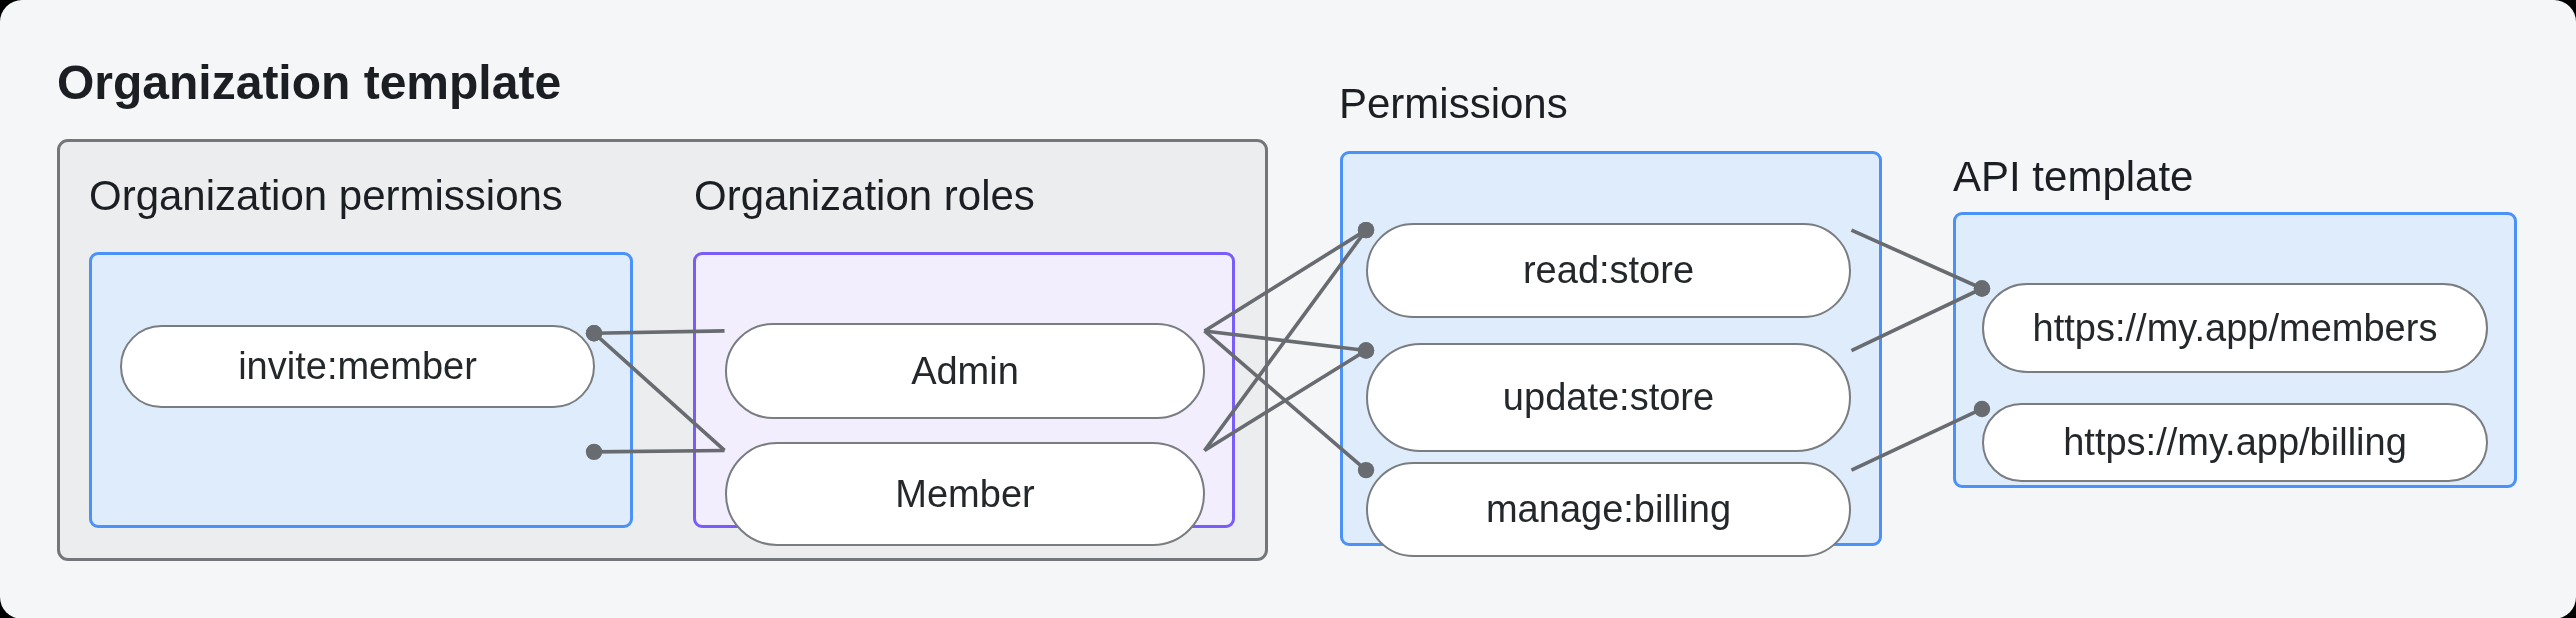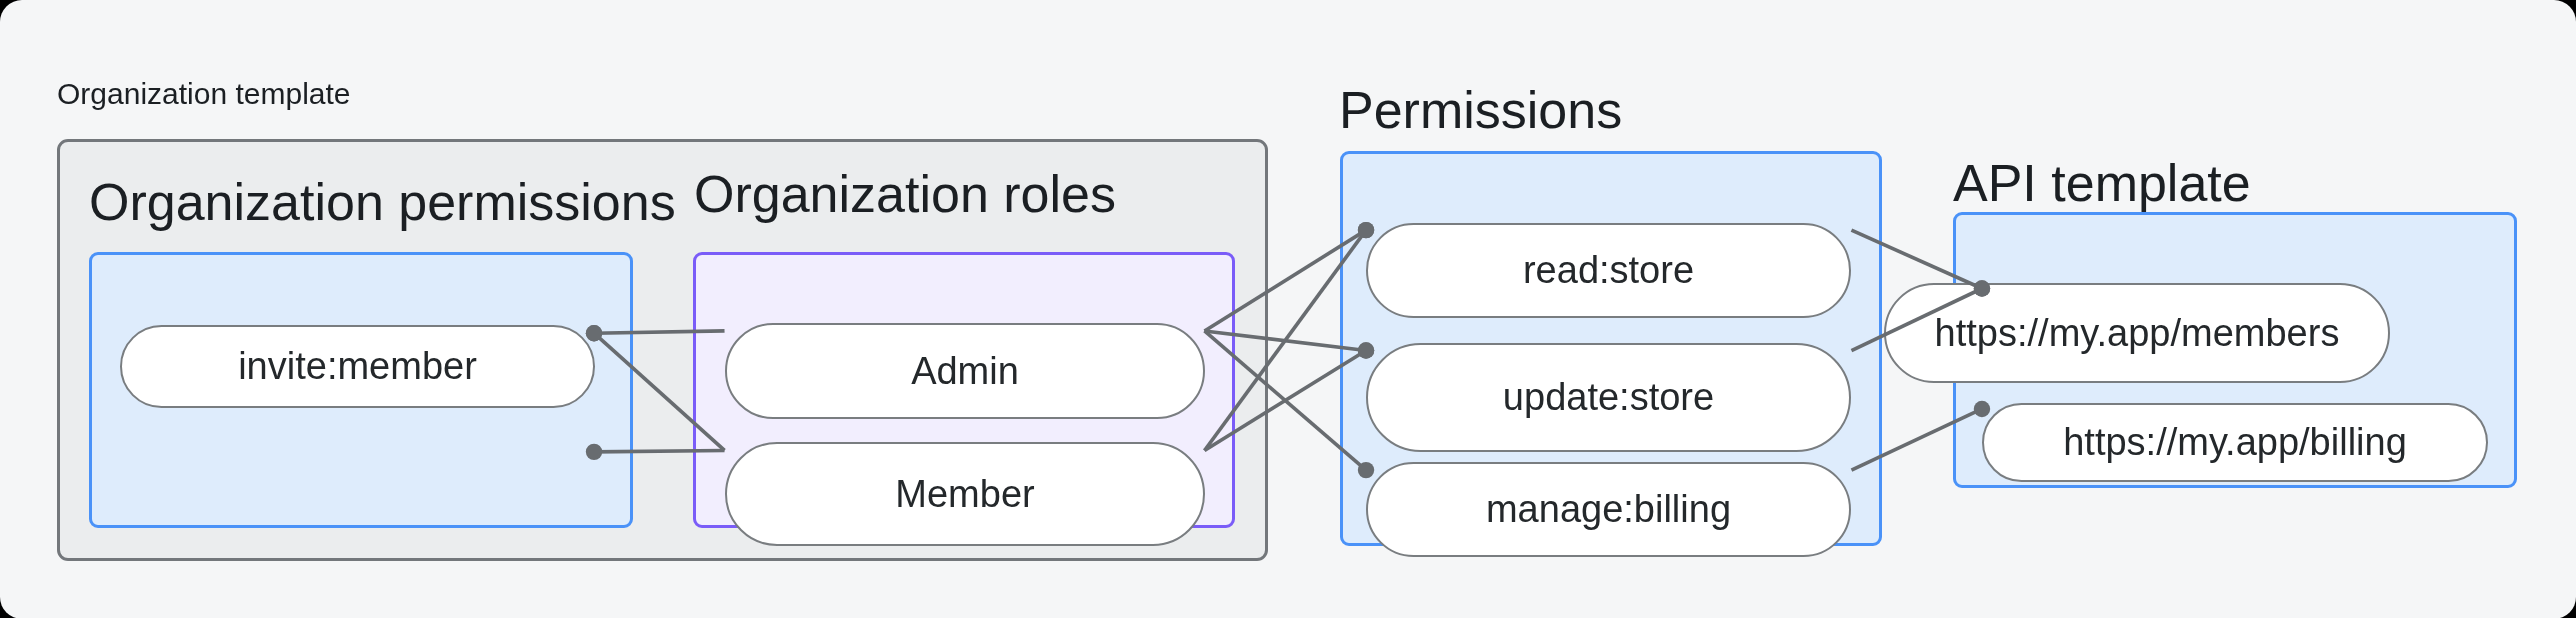--- a/index.html
+++ b/index.html
@@ -10,25 +10,25 @@
     --pill-bg:#ffffff; --pill-border:#797d80;
     --wire:#686c70; --text:#1b1f23;
   }
   html,body{margin:0;padding:0;background:var(--outer-bg);}
   body{font-family:"Liberation Sans",sans-serif;}
   .screen{
     position:relative;width:2576px;height:619px;
     background:var(--page-bg);border-radius:22px;overflow:hidden;
   }
   .title{
-    position:absolute;color:var(--text);font-size:30px;font-weight:400;
-    line-height:1.25;white-space:nowrap;margin-top:22px;
+    position:absolute;color:var(--text);font-size:48px;font-weight:700;
+    line-height:1.25;white-space:nowrap;
   }
   .label{
-    position:absolute;color:var(--text);font-size:52px;font-weight:500;
+    position:absolute;color:var(--text);font-size:42px;font-weight:500;
     line-height:1.25;white-space:nowrap;
   }
   .box{position:absolute;box-sizing:border-box;border-radius:11px;}
   .box.gray{background:var(--gray-box-bg);border:3.7px solid var(--gray-box-border);}
   .box.blue{background:var(--blue-box-bg);border:3.7px solid var(--blue-box-border);border-radius:9px;}
   .box.purple{background:var(--purple-box-bg);border:3.7px solid var(--purple-box-border);border-radius:9px;}
   .pill{
     position:absolute;box-sizing:border-box;background:var(--pill-bg);
     border:2.7px solid var(--pill-border);border-radius:912px;
     display:flex;align-items:center;justify-content:center;
@@ -42,34 +42,34 @@
 <div class="screen">
 
   <div class="title" style="left:57px;top:53px">Organization template</div>
 
   <div class="box gray" style="left:57px;top:139px;width:1211px;height:422px"></div>
 
   <div class="label" style="left:89px;top:170px">Organization permissions</div>
   <div class="box blue" style="left:89px;top:252px;width:544px;height:276px"></div>
   <div class="pill" style="left:120px;top:285px;width:475px;height:83px">invite:member</div>
 
-  <div class="label" style="left:694px;top:162px">Organization roles</div>
+  <div class="label" style="left:694px;top:170px">Organization roles</div>
   <div class="box purple" style="left:693px;top:252px;width:542px;height:276px"></div>
   <div class="pill" style="left:725px;top:283px;width:480px;height:96px">Admin</div>
   <div class="pill" style="left:725px;top:402px;width:480px;height:104px">Member</div>
 
   <div class="label" style="left:1339px;top:78px">Permissions</div>
   <div class="box blue" style="left:1340px;top:151px;width:542px;height:395px"></div>
   <div class="pill" style="left:1366px;top:183px;width:485px;height:95px">read:store</div>
   <div class="pill" style="left:1366px;top:303px;width:485px;height:109px">update:store</div>
   <div class="pill" style="left:1366px;top:422px;width:485px;height:95px">manage:billing</div>
 
   <div class="label" style="left:1953px;top:151px">API template</div>
   <div class="box blue" style="left:1953px;top:212px;width:564px;height:276px"></div>
-  <div class="pill" style="left:1884px;top:243px;width:506px;height:100px">https://my.app/members</div>
+  <div class="pill" style="left:1982px;top:243px;width:506px;height:90px">https://my.app/members</div>
   <div class="pill" style="left:1982px;top:363px;width:506px;height:79px">https://my.app/billing</div>
 
   <svg id="wires" viewBox="0 0 2823 678">
       <line x1="651" y1="365" x2="794" y2="362.5" stroke="#686c70" stroke-width="4"></line>
       <circle cx="651" cy="365" r="9" fill="#686c70"></circle>
       <line x1="651" y1="365" x2="794" y2="493.5" stroke="#686c70" stroke-width="4"></line>
       <circle cx="651" cy="365" r="9" fill="#686c70"></circle>
       <line x1="651" y1="495" x2="794" y2="493.5" stroke="#686c70" stroke-width="4"></line>
       <circle cx="651" cy="495" r="9" fill="#686c70"></circle>
       <line x1="1320" y1="362.5" x2="1497" y2="252" stroke="#686c70" stroke-width="4"></line>

